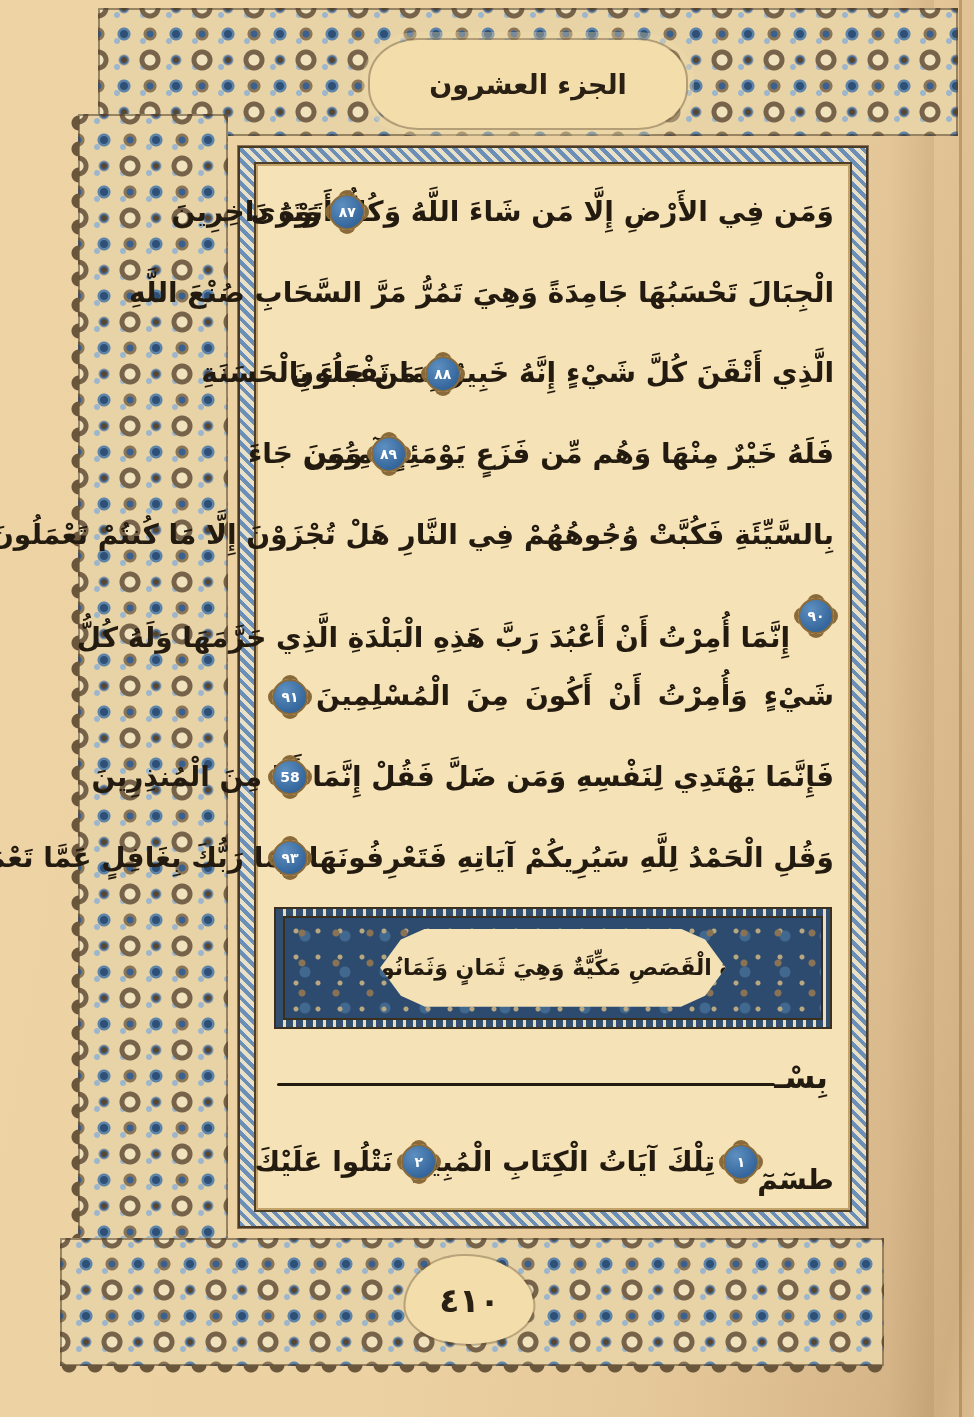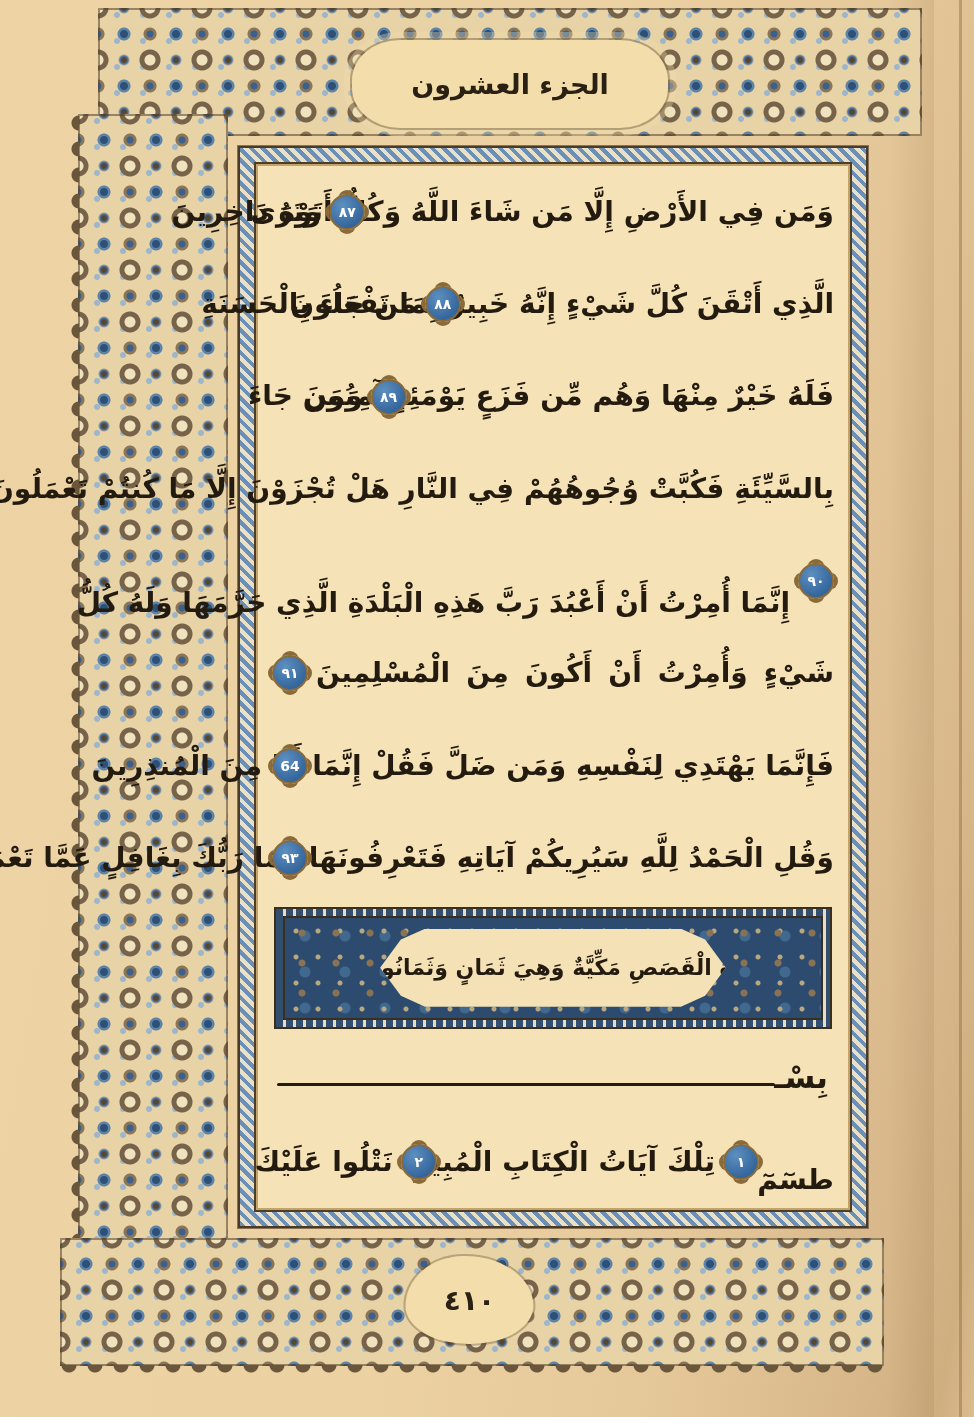--- a/index.html
+++ b/index.html
@@ -23,21 +23,21 @@
       radial-gradient(circle, #3a6090 3px, #8a7656 4px, #8a7656 6px, rgba(0,0,0,0) 7px),
       radial-gradient(circle, #564733 2.5px, rgba(0,0,0,0) 3.5px),
       radial-gradient(circle, #9db6cc 2.5px, rgba(0,0,0,0) 3.5px),
       radial-gradient(circle, #4c6f9a 4px, rgba(0,0,0,0) 6px);
     background-size:52px 52px,52px 52px,52px 52px,26px 26px,26px 26px,52px 52px;
     background-position:0 0,26px 26px,26px 0,13px 13px,6px 20px,0 26px;
     box-shadow:inset 0 0 0 2px rgba(84,66,42,.55);
   }
 
   
-  .top-band{position:absolute;left:98px;top:8px;width:824px;height:128px;}
+  .top-band{position:absolute;left:98px;top:8px;width:824px;height:128px;padding-left:36px;}
   .juz-cartouche{
     position:absolute;left:50%;top:32px;transform:translateX(-50%);
     width:316px;height:88px;background:#f2ddab;
     border-radius:48px/40px;
     box-shadow:0 0 0 2px rgba(94,74,44,.4), 0 0 0 8px rgba(240,221,171,.35);
     display:flex;align-items:center;justify-content:center;
   }
   .juz-title{font-size:27px;font-weight:bold;color:#2a2013;}
 
   
@@ -55,21 +55,21 @@
     background:radial-gradient(circle at 9px 0px, #6a563b 7px, rgba(0,0,0,0) 8px);
     background-size:26px 10px;background-repeat:repeat-x;
   }
   .page-medallion{
     position:absolute;left:50%;top:18px;transform:translateX(-52%);
     width:128px;height:88px;background:#f2ddab;
     border-radius:46% 54% 50% 50% / 58% 58% 44% 44%;
     box-shadow:0 0 0 2px rgba(94,74,44,.35);
     display:flex;align-items:center;justify-content:center;
   }
-  .page-number{font-size:28px;font-weight:bold;color:#2a2013;}
+  .page-number{font-size:33px;font-weight:bold;color:#2a2013;}
 
   
   .text-frame{
     position:absolute;left:238px;top:146px;width:630px;height:1082px;box-sizing:border-box;
     background:repeating-linear-gradient(45deg,#6b8fb6 0 4px,#e9e0c8 4px 8px);
     border:2px solid #4a3a26;box-shadow:0 0 0 1px #8a7354;
   }
   .text-inner{
     position:absolute;inset:14px;background:#f5e2b6;
     border:2px solid #4e3e28;box-shadow:inset 0 0 0 2px #c2a369;
@@ -158,20 +158,23 @@
 <div class="text-frame" data-interactable="false">
   <div class="text-inner" data-interactable="false">
 
     <div class="lines-host" data-interactable="false">
         <div class="quran-line" data-interactable="false">
           <span data-interactable="false" class="seg" style="flex-grow: 10;">وَمَن فِي الأَرْضِ إِلَّا مَن شَاءَ اللَّهُ وَكُلٌّ أَتَوْهُ دَاخِرِينَ</span>
           <span data-interactable="false" class="verse-marker">٨٧</span>
           <span data-interactable="false" class="seg" style="flex-grow: 1; text-align-last: left;">وَتَرَى</span>
         </div>
         <div class="quran-line" data-interactable="false">
+          <span data-interactable="false" class="seg" style="flex-grow: 9;">الْجِبَالَ تَحْسَبُهَا جَامِدَةً وَهِيَ تَمُرُّ مَرَّ السَّحَابِ صُنْعَ اللَّهِ</span>
+        </div>
+        <div class="quran-line" data-interactable="false">
           <span data-interactable="false" class="seg" style="flex-grow: 8;">الَّذِي أَتْقَنَ كُلَّ شَيْءٍ إِنَّهُ خَبِيرٌ بِمَا تَفْعَلُونَ</span>
           <span data-interactable="false" class="verse-marker">٨٨</span>
           <span data-interactable="false" class="seg" style="flex-grow: 3;">مَن جَاءَ بِالْحَسَنَةِ</span>
         </div>
         <div class="quran-line" data-interactable="false">
           <span data-interactable="false" class="seg" style="flex-grow: 8;">فَلَهُ خَيْرٌ مِنْهَا وَهُم مِّن فَزَعٍ يَوْمَئِذٍ آمِنُونَ</span>
           <span data-interactable="false" class="verse-marker">٨٩</span>
           <span data-interactable="false" class="seg" style="flex-grow: 2;">وَمَن جَاءَ</span>
         </div>
         <div class="quran-line" data-interactable="false">
@@ -180,21 +183,21 @@
         <div class="quran-line" data-interactable="false">
           <span data-interactable="false" class="verse-marker">٩٠</span>
           <span data-interactable="false" class="seg" style="flex-grow: 11; margin-top: 44px;">إِنَّمَا أُمِرْتُ أَنْ أَعْبُدَ رَبَّ هَذِهِ الْبَلْدَةِ الَّذِي حَرَّمَهَا وَلَهُ كُلُّ</span>
         </div>
         <div class="quran-line" data-interactable="false">
           <span data-interactable="false" class="seg" style="flex-grow: 6;">شَيْءٍ وَأُمِرْتُ أَنْ أَكُونَ مِنَ الْمُسْلِمِينَ</span>
           <span data-interactable="false" class="verse-marker">٩١</span>
         </div>
         <div class="quran-line" data-interactable="false">
           <span data-interactable="false" class="seg" style="flex-grow: 10;">فَإِنَّمَا يَهْتَدِي لِنَفْسِهِ وَمَن ضَلَّ فَقُلْ إِنَّمَا أَنَا مِنَ الْمُنذِرِينَ</span>
-          <span data-interactable="false" class="verse-marker">64</span>
+          <span data-interactable="false" class="verse-marker">58</span>
         </div>
         <div class="quran-line" data-interactable="false">
           <span data-interactable="false" class="seg" style="flex-grow: 11;">وَقُلِ الْحَمْدُ لِلَّهِ سَيُرِيكُمْ آيَاتِهِ فَتَعْرِفُونَهَا وَمَا رَبُّكَ بِغَافِلٍ عَمَّا تَعْمَلُونَ</span>
           <span data-interactable="false" class="verse-marker">٩٣</span>
         </div>
       </div>
 
     <div class="surah-band" data-interactable="false">
       <div class="surah-band-inner" data-interactable="false">
         <div class="lozenge-outer" data-interactable="false">

